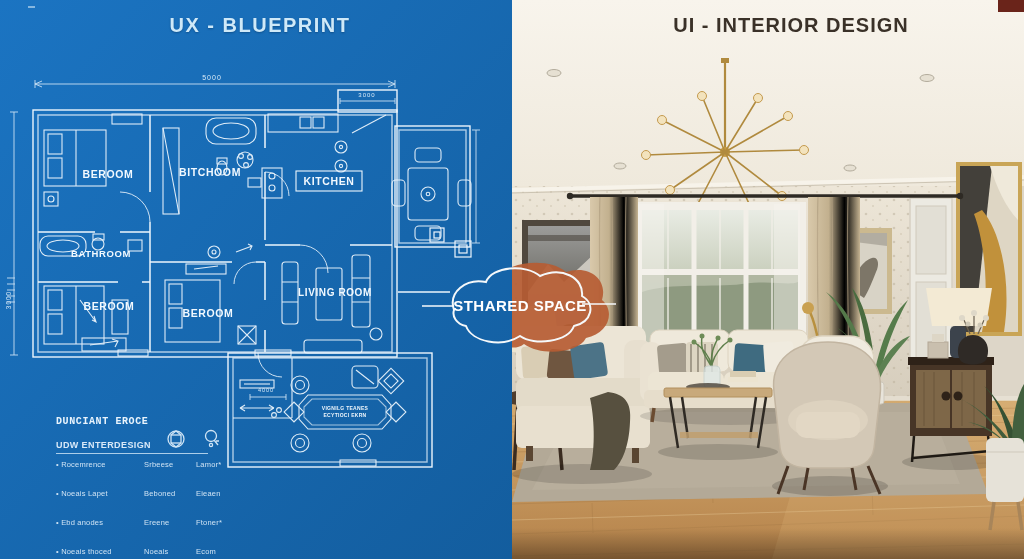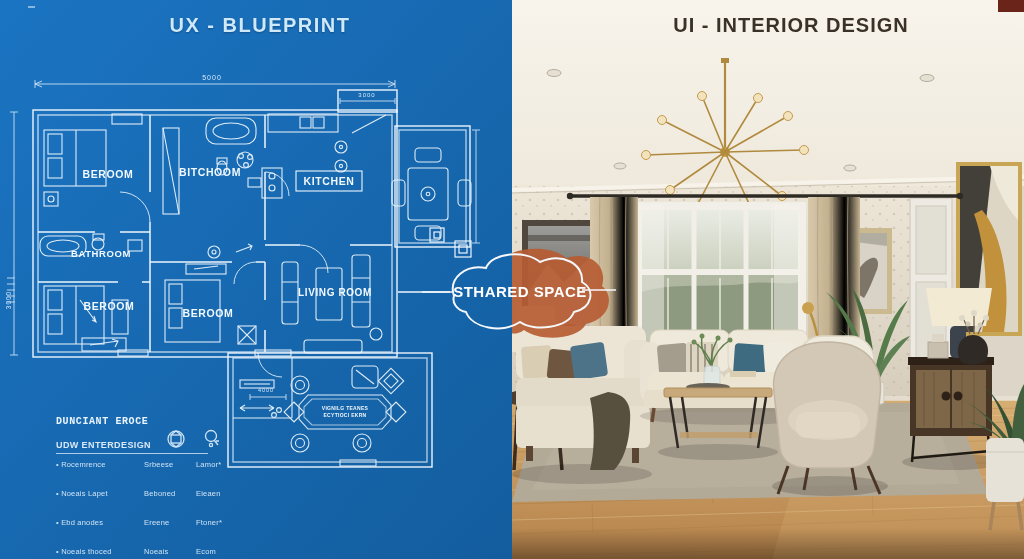--- a/index.html
+++ b/index.html
@@ -16,21 +16,21 @@
   .corner-mark{position:absolute;top:0;right:0;width:26px;height:12px;background:#6a241a;}
   
   .legend{position:absolute;left:56px;top:416px;width:210px;color:#d9e9f8;}
   .lg-head{font-size:10px;font-weight:bold;letter-spacing:.6px;color:#e9f4fd;margin-bottom:1px;font-family:Liberation Mono, monospace;}
   .lg-subrow{display:flex;align-items:flex-end;gap:14px;}
   .lg-sub{font-size:9px;font-weight:bold;letter-spacing:.4px;}
   .lg-underline{width:152px;height:1px;background:#bcd9ef;margin:3px 0 6px 0;opacity:.9;}
   .lg-grid{display:grid;grid-template-columns:88px 52px 50px;row-gap:20px;
            font-size:7.5px;letter-spacing:.2px;color:#cfe3f4;}
   .lg-c1::before{content:"• ";color:#cfe3f4;}
-  .badge-wrap{position:absolute;left:420px;top:238px;width:220px;height:112px;}
+  .badge-wrap{position:absolute;left:420px;top:252px;width:220px;height:112px;}
 </style>
 </head>
 <body>
 
 <div class="stage">
 
   <div class="panel" id="bp-panel">
   <svg width="512" height="559" viewBox="0 0 512 559" style="font-family:&quot;Liberation Sans&quot;,sans-serif">
     <defs>
       <linearGradient id="bpbg" x1="0" y1="0" x2="1" y2="1">

